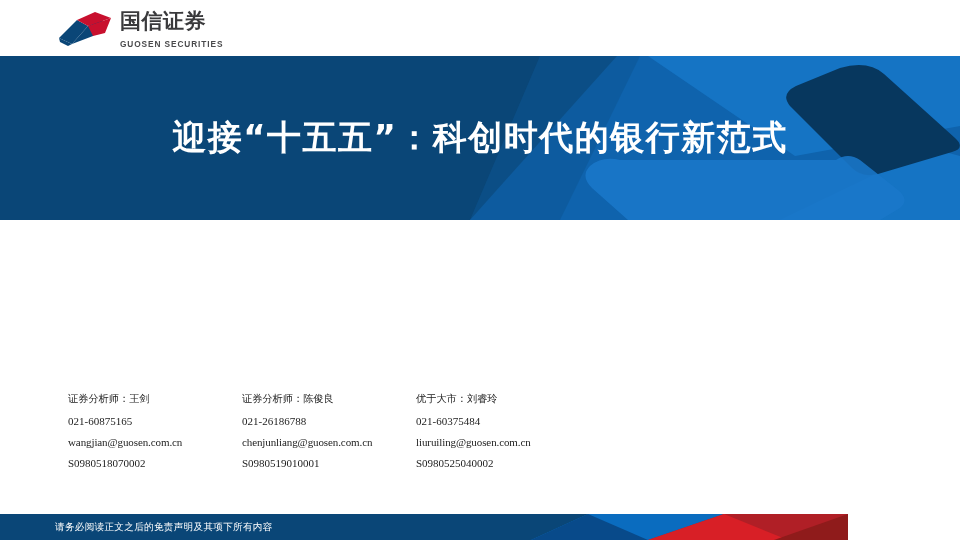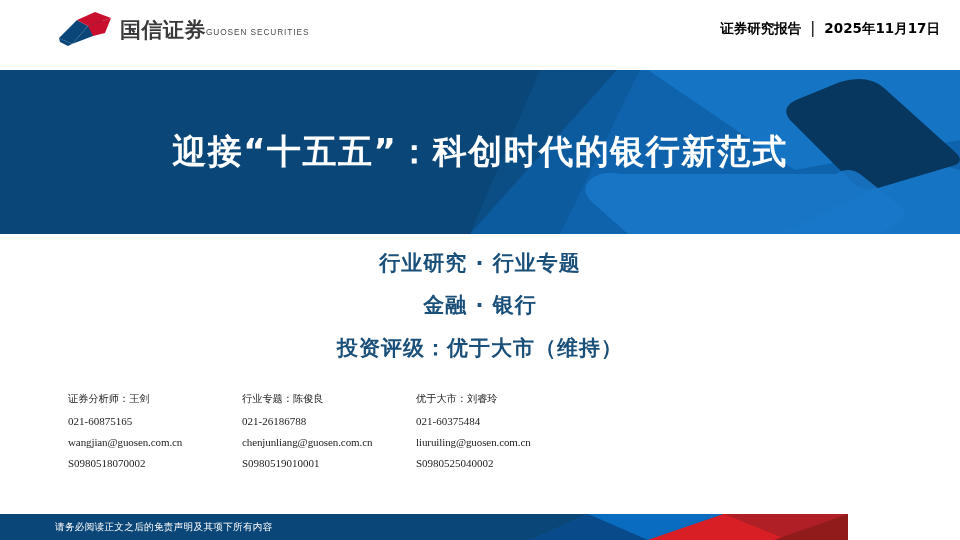--- a/index.html
+++ b/index.html
@@ -29,34 +29,34 @@
   #logo-block {
     position: absolute;
     left: 57px; top: 11px;
     display: flex;
     align-items: center;
     gap: 7px;
   }
   #logo-mark { width: 56px; height: 38px; display: block; }
   #logo-words {
     display: flex;
-    flex-direction: row;
+    flex-direction: column;
     line-height: 1;
   }
   #logo-cn {
     font-family: "DejaVu Sans", sans-serif;
     font-size: 21px;
     font-weight: bold;
     color: #3a3a3c;
     letter-spacing: 0.5px;
   }
   #logo-en {
     font-family: "Liberation Sans", sans-serif;
     font-size: 8.3px;
-    font-weight: normal;
+    font-weight: bold;
     color: #4a4a4c;
     letter-spacing: 0.9px;
     margin-top: 8px;
   }
   #header-right {
     position: absolute;
     right: 20px; top: 0;
     height: 58px;
     display: flex;
     align-items: center;
@@ -69,21 +69,21 @@
   #header-right .divider {
     color: #000;
     font-weight: normal;
     font-size: 15px;
     transform: translateY(-1px);
   }
 
   
   #banner {
     position: absolute;
-    left: 0; top: 70px;
+    left: 0; top: 56px;
     width: 960px; height: 164px;
     background: #0a4677;
     overflow: hidden;
   }
   #banner svg { position: absolute; left: 0; top: 0; }
   #banner-title {
     position: absolute;
     left: 0; top: 0;
     width: 960px; height: 164px;
     display: flex;
@@ -181,62 +181,52 @@
         <path d="M40 18 L76 2 L108 14 L62 30 Z" fill="#c8102e"></path>
         <path d="M62 30 L108 14 L96 44 L72 50 Z" fill="#c8102e"></path>
         <path d="M4 54 L30 66 L22 70 L6 62 Z" fill="#0a4677"></path>
       </svg>
       <div id="logo-words">
         <span id="logo-cn">国信证券</span>
         <span id="logo-en">GUOSEN SECURITIES</span>
       </div>
     </div>
 
-    <div id="header-right">
-      <span>证券研究报告</span>
-      <span class="divider">|</span>
-      <span>2025年11月17日</span>
-    </div>
   </div>
 
   <div id="banner">
     <svg width="960" height="164" viewBox="0 0 960 164">
       <rect x="0" y="0" width="960" height="164" fill="#0a4677"></rect>
 
       <path d="M617 0 L960 0 L960 164 L760 164 L470 164 Z" fill="#0f63ad"></path>
 
       <path d="M700 0 L960 0 L960 70 L795 100 L648 0 Z" fill="#1574c4"></path>
       <path d="M780 164 L930 92 L960 100 L960 164 Z" fill="#1574c4"></path>
 
       <path d="M840 12 Q868 4 884 18 L955 82 Q966 92 952 96 L878 118 Q862 122 852 112 L790 50 Q780 38 796 30 Z" fill="#07375e"></path>
 
       <path d="M590 110 Q580 120 592 132 L628 164 L880 164 L900 152 Q910 144 898 134 L860 104 Q848 96 836 104 L620 104 Q602 100 590 110 Z" fill="#1a78c9" opacity="0.88"></path>
 
       <path d="M540 0 L640 0 L560 164 L470 164 Z" fill="#0d5694" opacity="0.55"></path>
     </svg>
     <div id="banner-title">迎接“十五五”：科创时代的银行新范式</div>
   </div>
 
-  <div id="meta">
-    <div class="line" id="meta-line1">行业研究  ·  行业专题</div>
-    <div class="line" id="meta-line2">金融  ·  银行</div>
-    <div class="line" id="meta-line3">投资评级：优于大市（维持）</div>
-  </div>
 
   <div id="analysts">
 
     <div class="analyst-col">
       <div class="analyst-name">证券分析师：王剑</div>
       <div class="analyst-line">021-60875165</div>
       <div class="analyst-line email">wangjian@guosen.com.cn</div>
       <div class="analyst-line">S0980518070002</div>
     </div>
 
     <div class="analyst-col">
-      <div class="analyst-name">行业专题：陈俊良</div>
+      <div class="analyst-name">证券分析师：陈俊良</div>
       <div class="analyst-line">021-26186788</div>
       <div class="analyst-line email">chenjunliang@guosen.com.cn</div>
       <div class="analyst-line">S0980519010001</div>
     </div>
 
 
     <div class="analyst-col">
       <div class="analyst-name">优于大市：刘睿玲</div>
       <div class="analyst-line">021-60375484</div>
       <div class="analyst-line email">liuruiling@guosen.com.cn</div>

